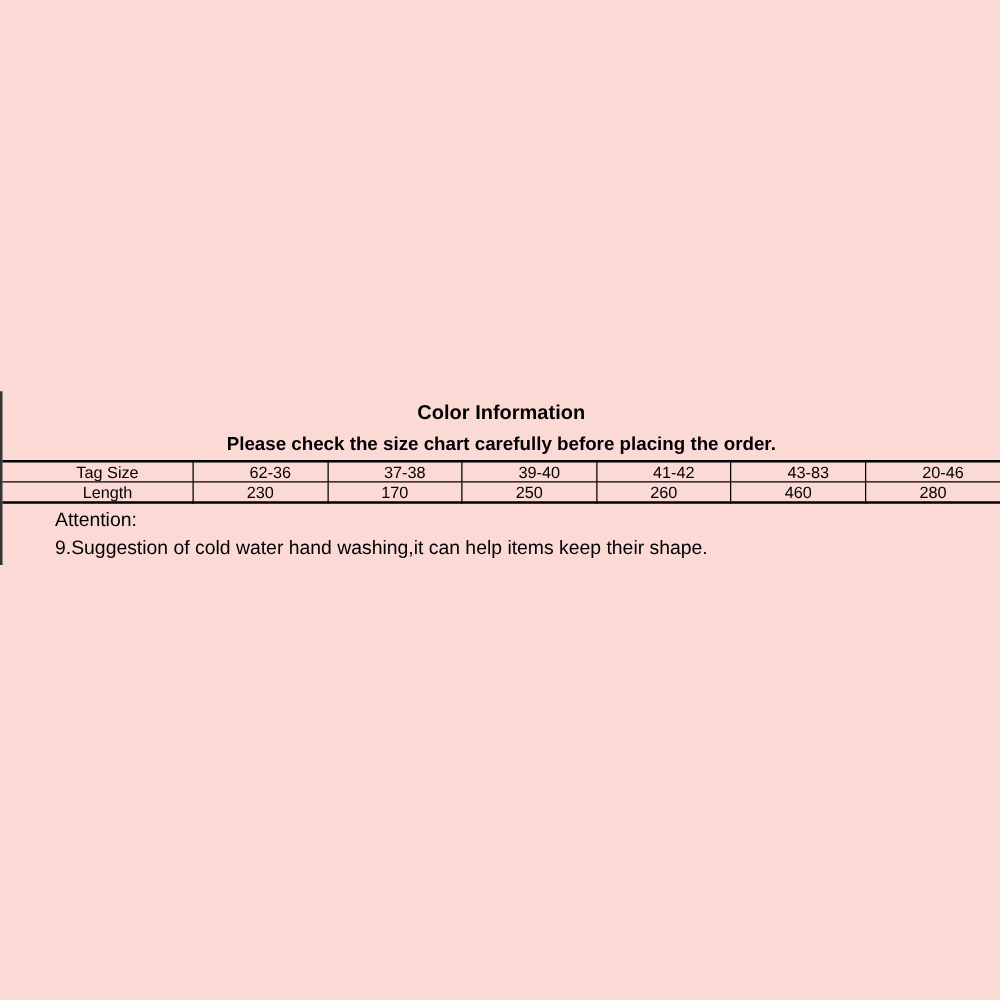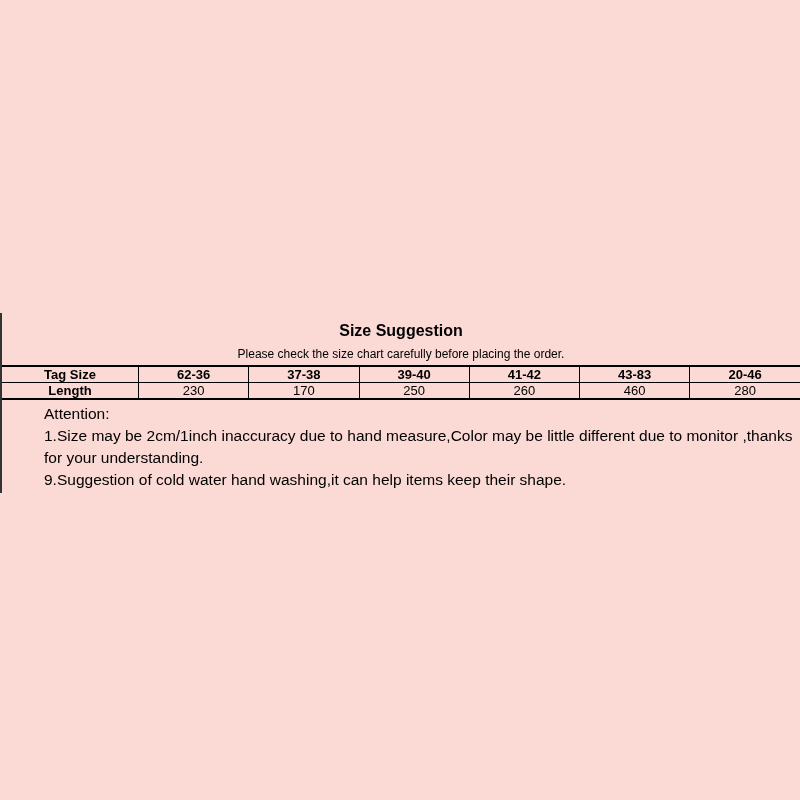--- a/index.html
+++ b/index.html
@@ -24,61 +24,61 @@
     border-left: 2px solid #333333;
     padding-bottom: 2px;
   }
   .panel-title {
     font-size: 16px;
     font-weight: bold;
     text-align: center;
     margin: 9px 0 0 0;
   }
   .panel-subtitle {
-    font-size: 12px;
-    font-weight: normal;
+    font-size: 15px;
+    font-weight: bold;
     text-align: center;
     margin: 7px 0 4px 0;
   }
   table.size-table {
     width: 798px;
     border-collapse: collapse;
     table-layout: fixed;
     border-top: 2px solid #000;
     border-bottom: 2px solid #000;
   }
   table.size-table td {
     border: 1px solid #000;
     height: 15px;
     text-align: center;
     vertical-align: middle;
     font-size: 13px;
     padding: 0;
     overflow: hidden;
     white-space: nowrap;
   }
-  table.size-table td.bold { font-weight: bold; }
+  table.size-table td.bold { font-weight: normal; padding-left: 16px; }
   table.size-table td.first-col { width: 136px; border-left: none; }
   table.size-table td.last-col { border-right: none; }
   .attention {
     font-size: 15.5px;
     line-height: 22px;
     margin-top: 3px;
     padding-left: 3px;
     padding-right: 2px;
     margin-left: 39px;
   }
 </style>
 </head>
 <body style="background: rgb(251, 218, 213); color: rgb(0, 0, 0);">
 
 <div class="canvas">
   <section class="size-panel" style="border-left-color: rgb(51, 51, 51);">
 
-    <h1 class="panel-title">Size Suggestion</h1>
+    <h1 class="panel-title">Color Information</h1>
 
     <p class="panel-subtitle">Please check the size chart carefully before placing the order.</p>
 
     <table class="size-table">
       <tbody>
           <tr>
         <td class="bold first-col">Tag Size</td>
         <td class="bold">62-36</td>
         <td class="bold">37-38</td>
         <td class="bold">39-40</td>
@@ -93,18 +93,17 @@
         <td>250</td>
         <td>260</td>
         <td>460</td>
         <td class="last-col">280</td>
       </tr>
     </tbody>
       </table>
 
     <div class="attention">
       <div>Attention:</div>
-      <div>1.Size may be 2cm/1inch inaccuracy due to hand measure,Color may be little different due to monitor ,thanks for your understanding.</div>
       <div>9.Suggestion of cold water hand washing,it can help items keep their shape.</div>
     </div>
 
   </section>
 </div>
 
 </body></html>

